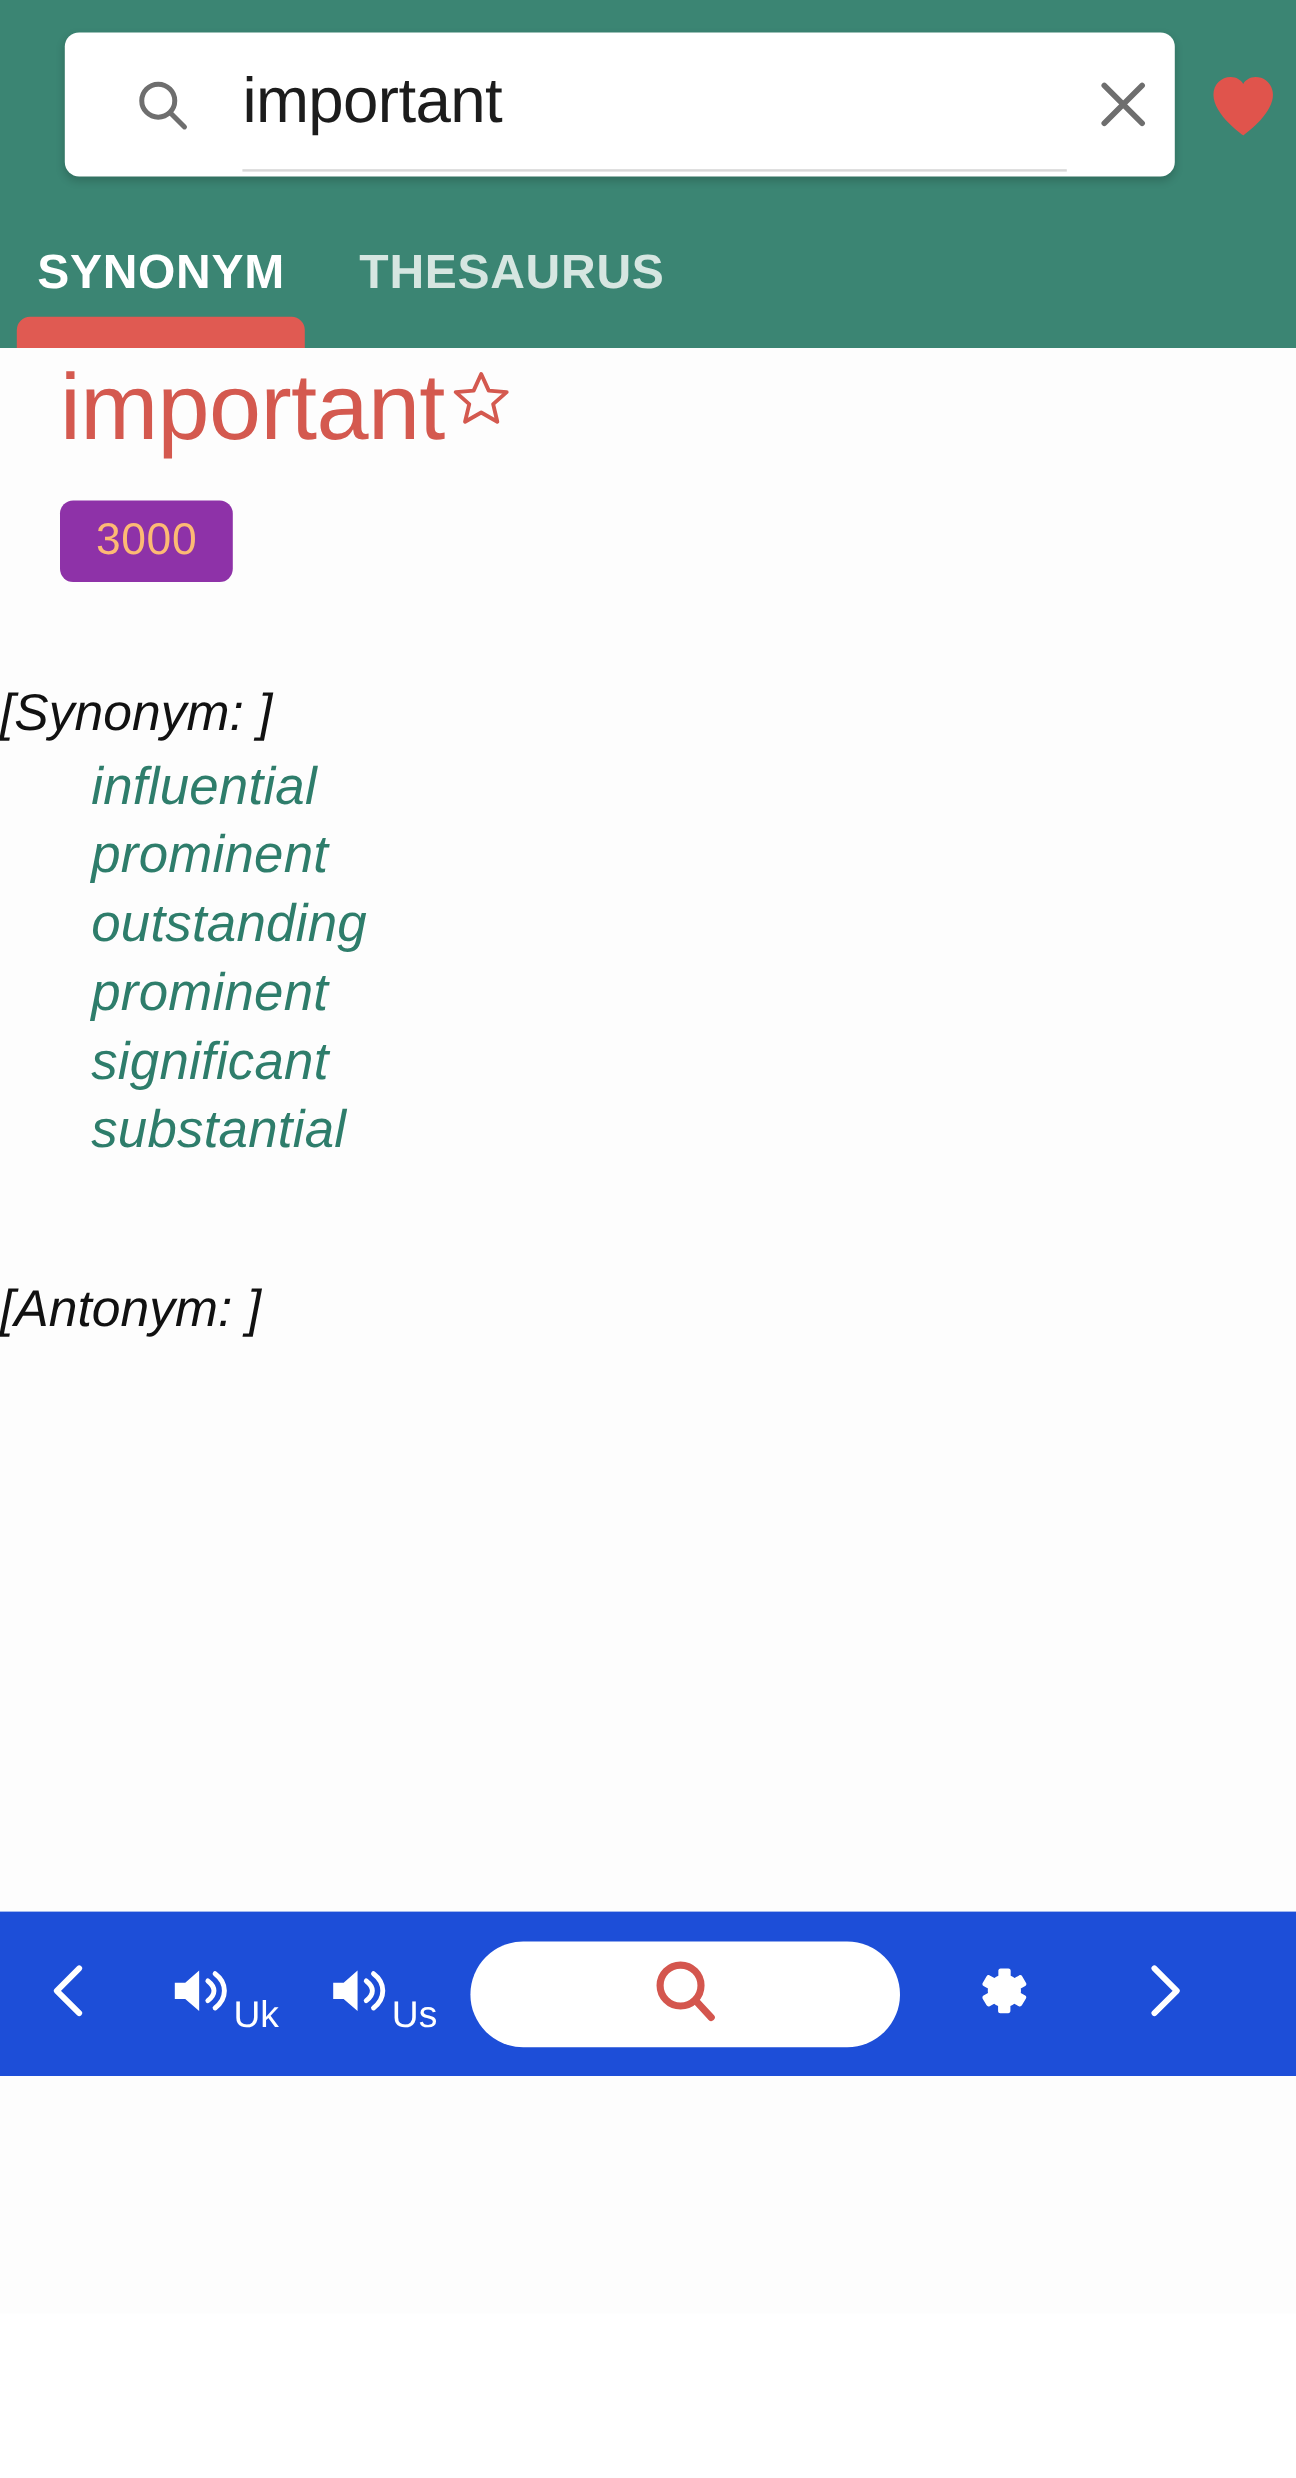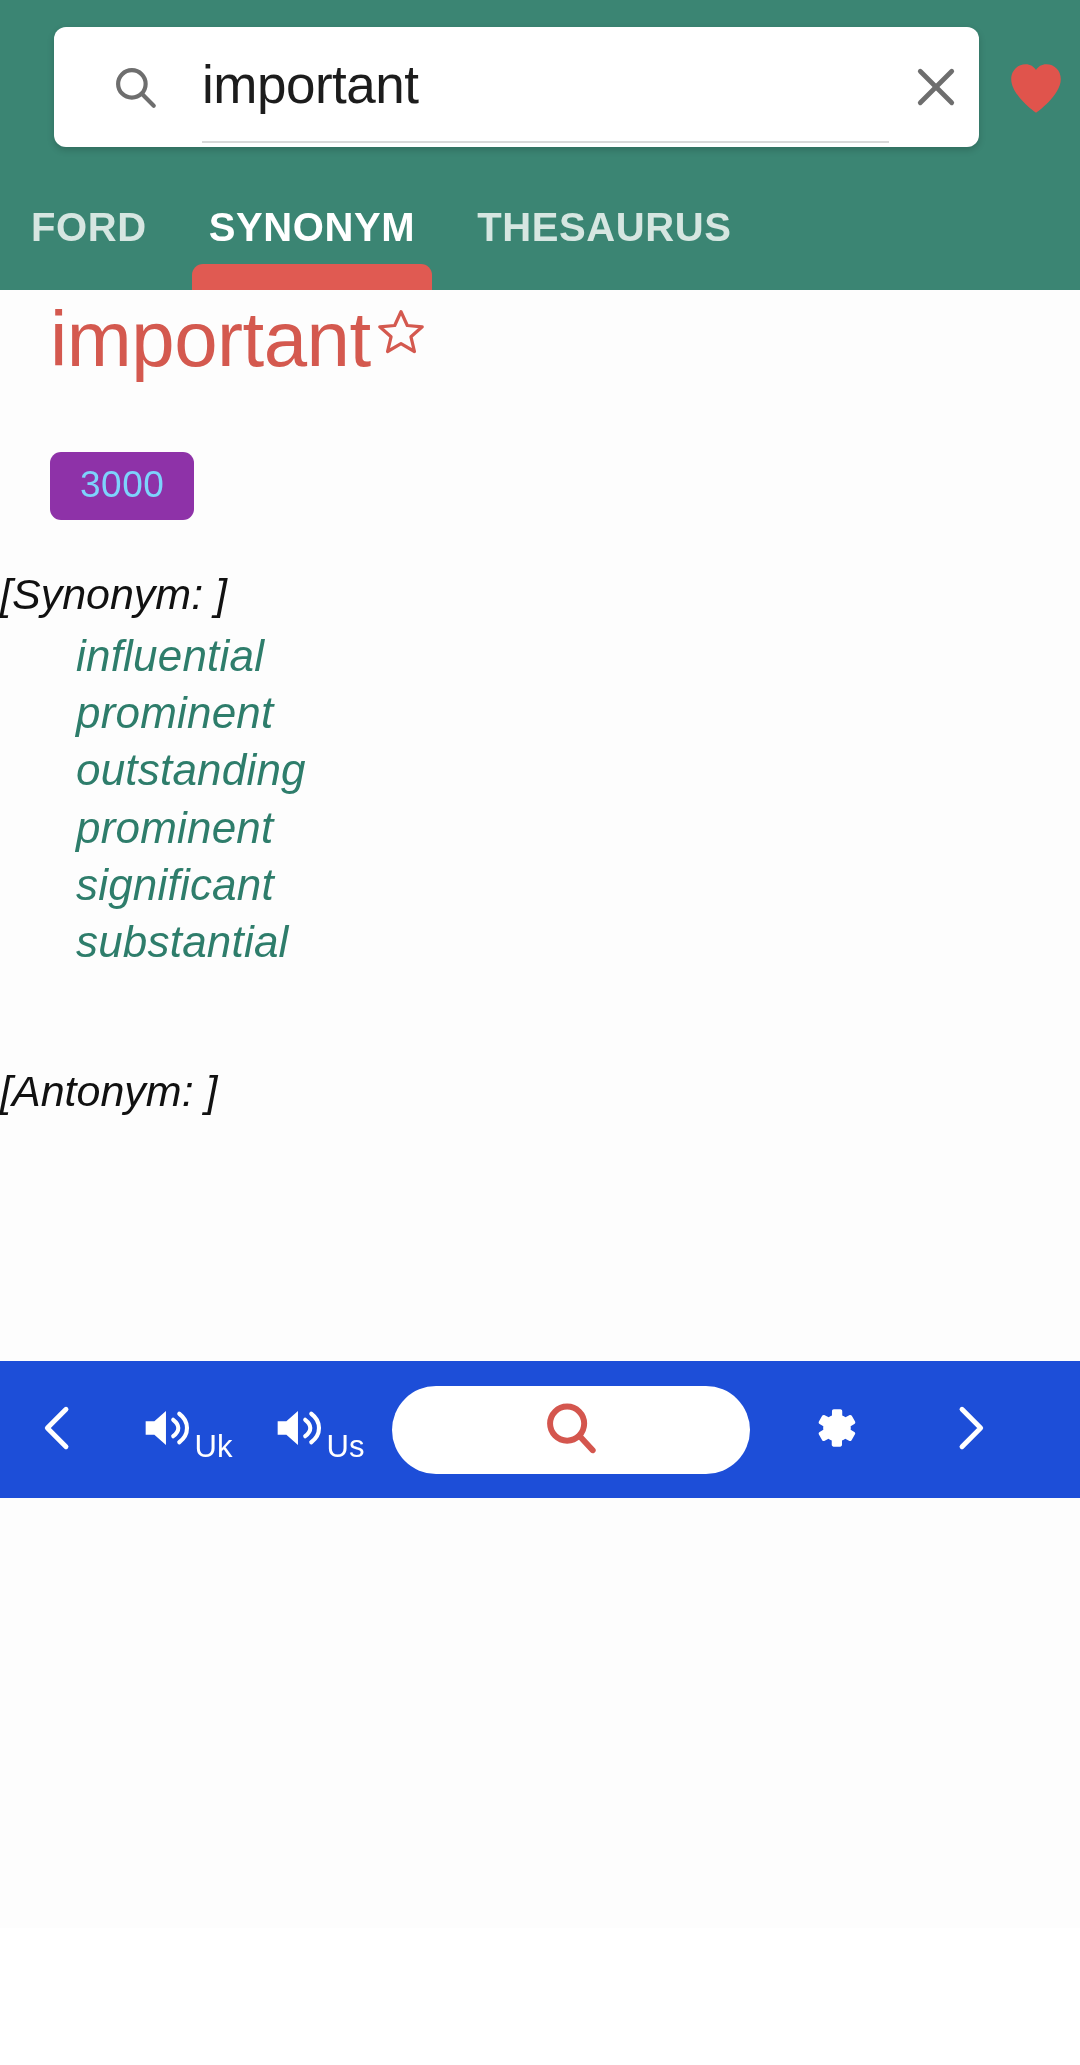--- a/index.html
+++ b/index.html
@@ -1,21 +1,21 @@
 <!DOCTYPE html>
 <html><head>
 <meta charset="utf-8">
 <style>
   * { margin:0; padding:0; box-sizing:border-box; }
   html, body {
     width:1080px; height:2065px;
     font-family:"Liberation Sans", sans-serif;
     background:#ffffff; overflow:hidden;
   }
-  #app { position:relative; width:1080px; height:1498px; background:#fdfdfd; }
+  #app { position:relative; width:1080px; height:1730px; background:#fdfdfd; }
 
   
   .header {
     position:absolute; left:0; top:0; width:1080px; height:290px;
     background:#3B8573;
   }
   .searchbar {
     position:absolute; left:54px; top:27px; width:925px; height:120px;
     background:#ffffff; border-radius:12px;
     box-shadow:0 3px 7px rgba(0,0,0,0.18);
@@ -62,23 +62,23 @@
     position:absolute; left:50px; top:10px;
     display:flex; align-items:flex-start;
   }
   .word-title {
     font-size:78px; color:#d4594f; font-weight:normal;
     line-height:1.0; letter-spacing:-0.5px;
   }
   .star-icon { width:52px; height:52px; margin-left:4px; margin-top:6px; cursor:pointer; }
   .badge {
     position:absolute; left:50px; top:127px;
-    background:#8E32A8; color:#7dd3fc;
+    background:#8E32A8; color:#fdba74;
     font-size:37px; border-radius:11px;
-    padding:12px 30px 14px 30px; letter-spacing:0.5px;margin-top:35px;
+    padding:12px 30px 14px 30px; letter-spacing:0.5px;
   }
 
   .section { position:absolute; left:0; width:1080px; }
   .sec-synonym { top:280px; }
   .sec-antonym { top:777px; }
   .sec-header {
     font-size:43px; font-style:italic; color:#111111;
     margin-bottom:8px; letter-spacing:0px;
   }
   .wordlist { list-style:none; margin-left:76px; }
@@ -135,24 +135,20 @@
 
       <span class="sb-heart">
         <svg viewBox="0 0 24 22" width="62" height="58">
           <path d="M12 21S2.4 14.4 2.4 7.9C2.4 4.6 4.9 2.2 8 2.2c1.8 0 3.2 0.9 4 2.2
                    0.8-1.3 2.2-2.2 4-2.2 3.1 0 5.6 2.4 5.6 5.7C21.6 14.4 12 21 12 21z" fill="#e0544c"></path>
         </svg>
       </span>
     </div>
 
     <div class="tabstrip">
-      <div class="tab">
-        <span class="tab-label">FORD</span>
-
-      </div>
       <div class="tab active">
         <span class="tab-label">SYNONYM</span>
         <span class="indicator"></span>
       </div>
       <div class="tab">
         <span class="tab-label">THESAURUS</span>
 
       </div>
       <div class="tab">
         

